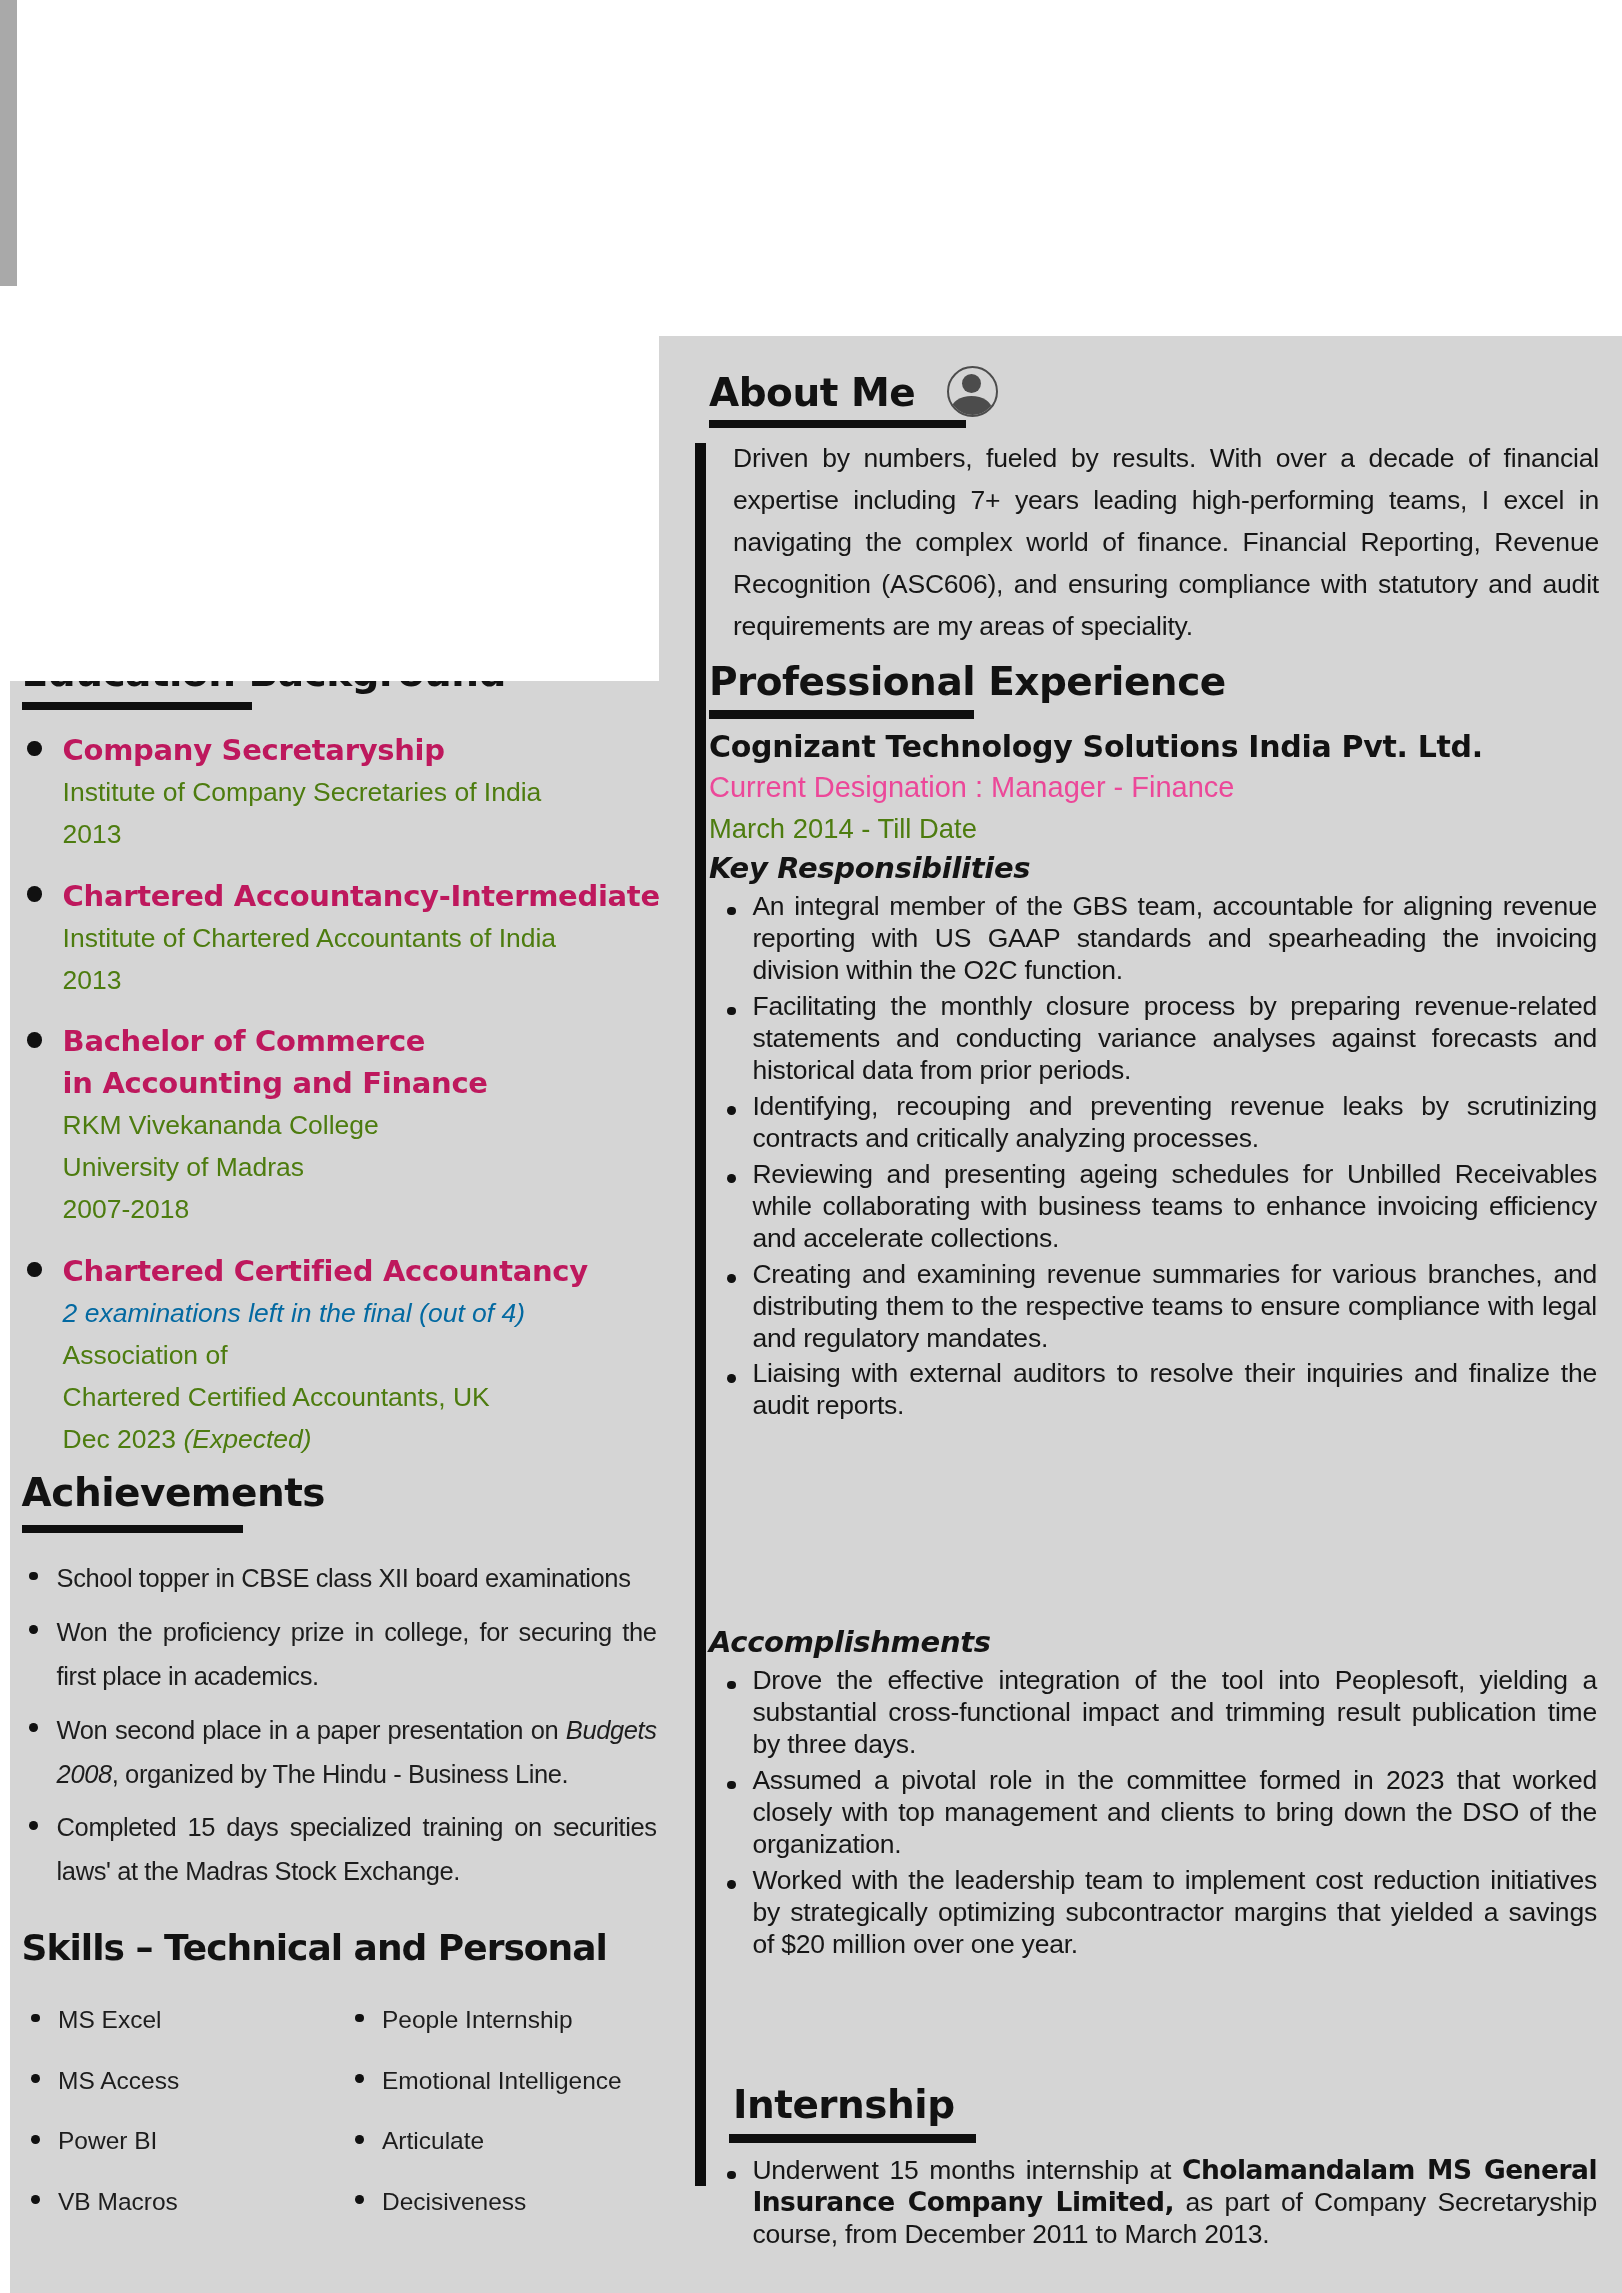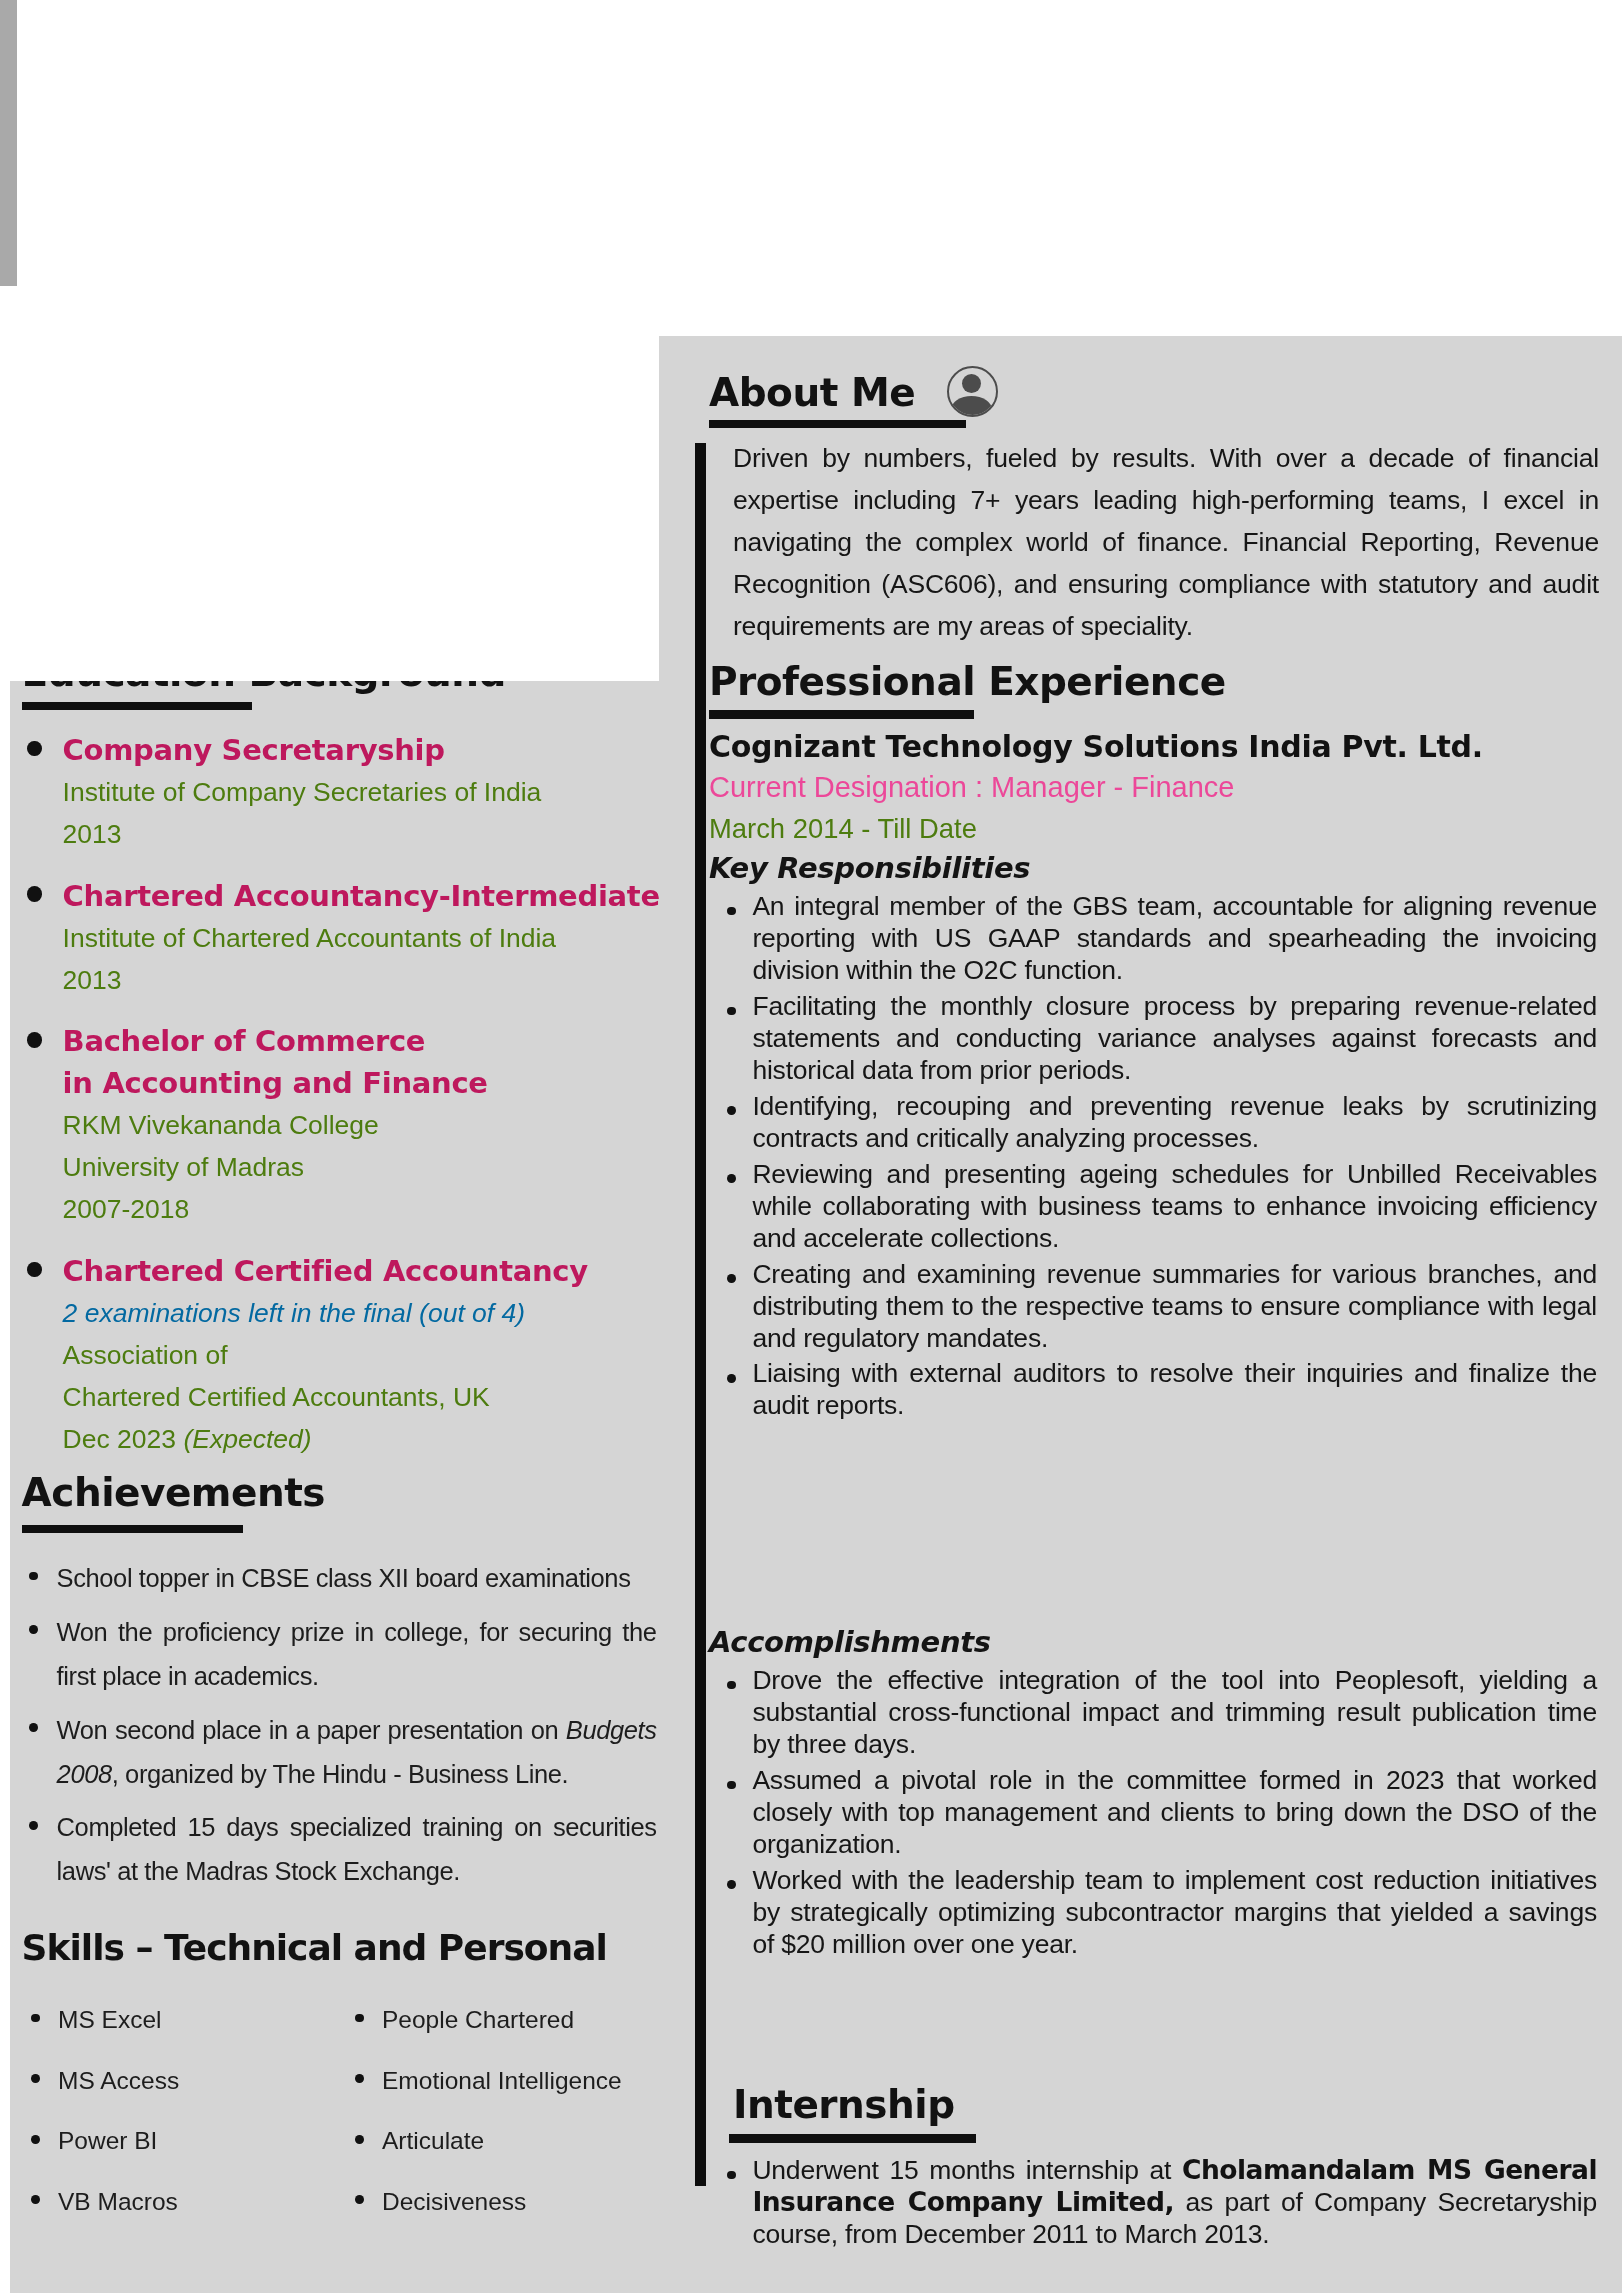--- a/index.html
+++ b/index.html
@@ -136,21 +136,21 @@
 
   <div class="abs heading skills-heading">Skills – Technical and Personal</div>
 
   <ul class="abs skills-col skills-col1">
     <li class="skill-item">MS Excel</li>
     <li class="skill-item">MS Access</li>
     <li class="skill-item">Power BI</li>
     <li class="skill-item">VB Macros</li>
   </ul>
   <ul class="abs skills-col skills-col2">
-    <li class="skill-item">People Chartered</li>
+    <li class="skill-item">People Internship</li>
     <li class="skill-item">Emotional Intelligence</li>
     <li class="skill-item">Articulate</li>
     <li class="skill-item">Decisiveness</li>
   </ul>
 
   <div class="abs heading about-heading">About Me</div>
   <span class="avatar-circle">
     <span class="avatar-head"></span>
     <span class="avatar-shoulders"></span>
   </span>

